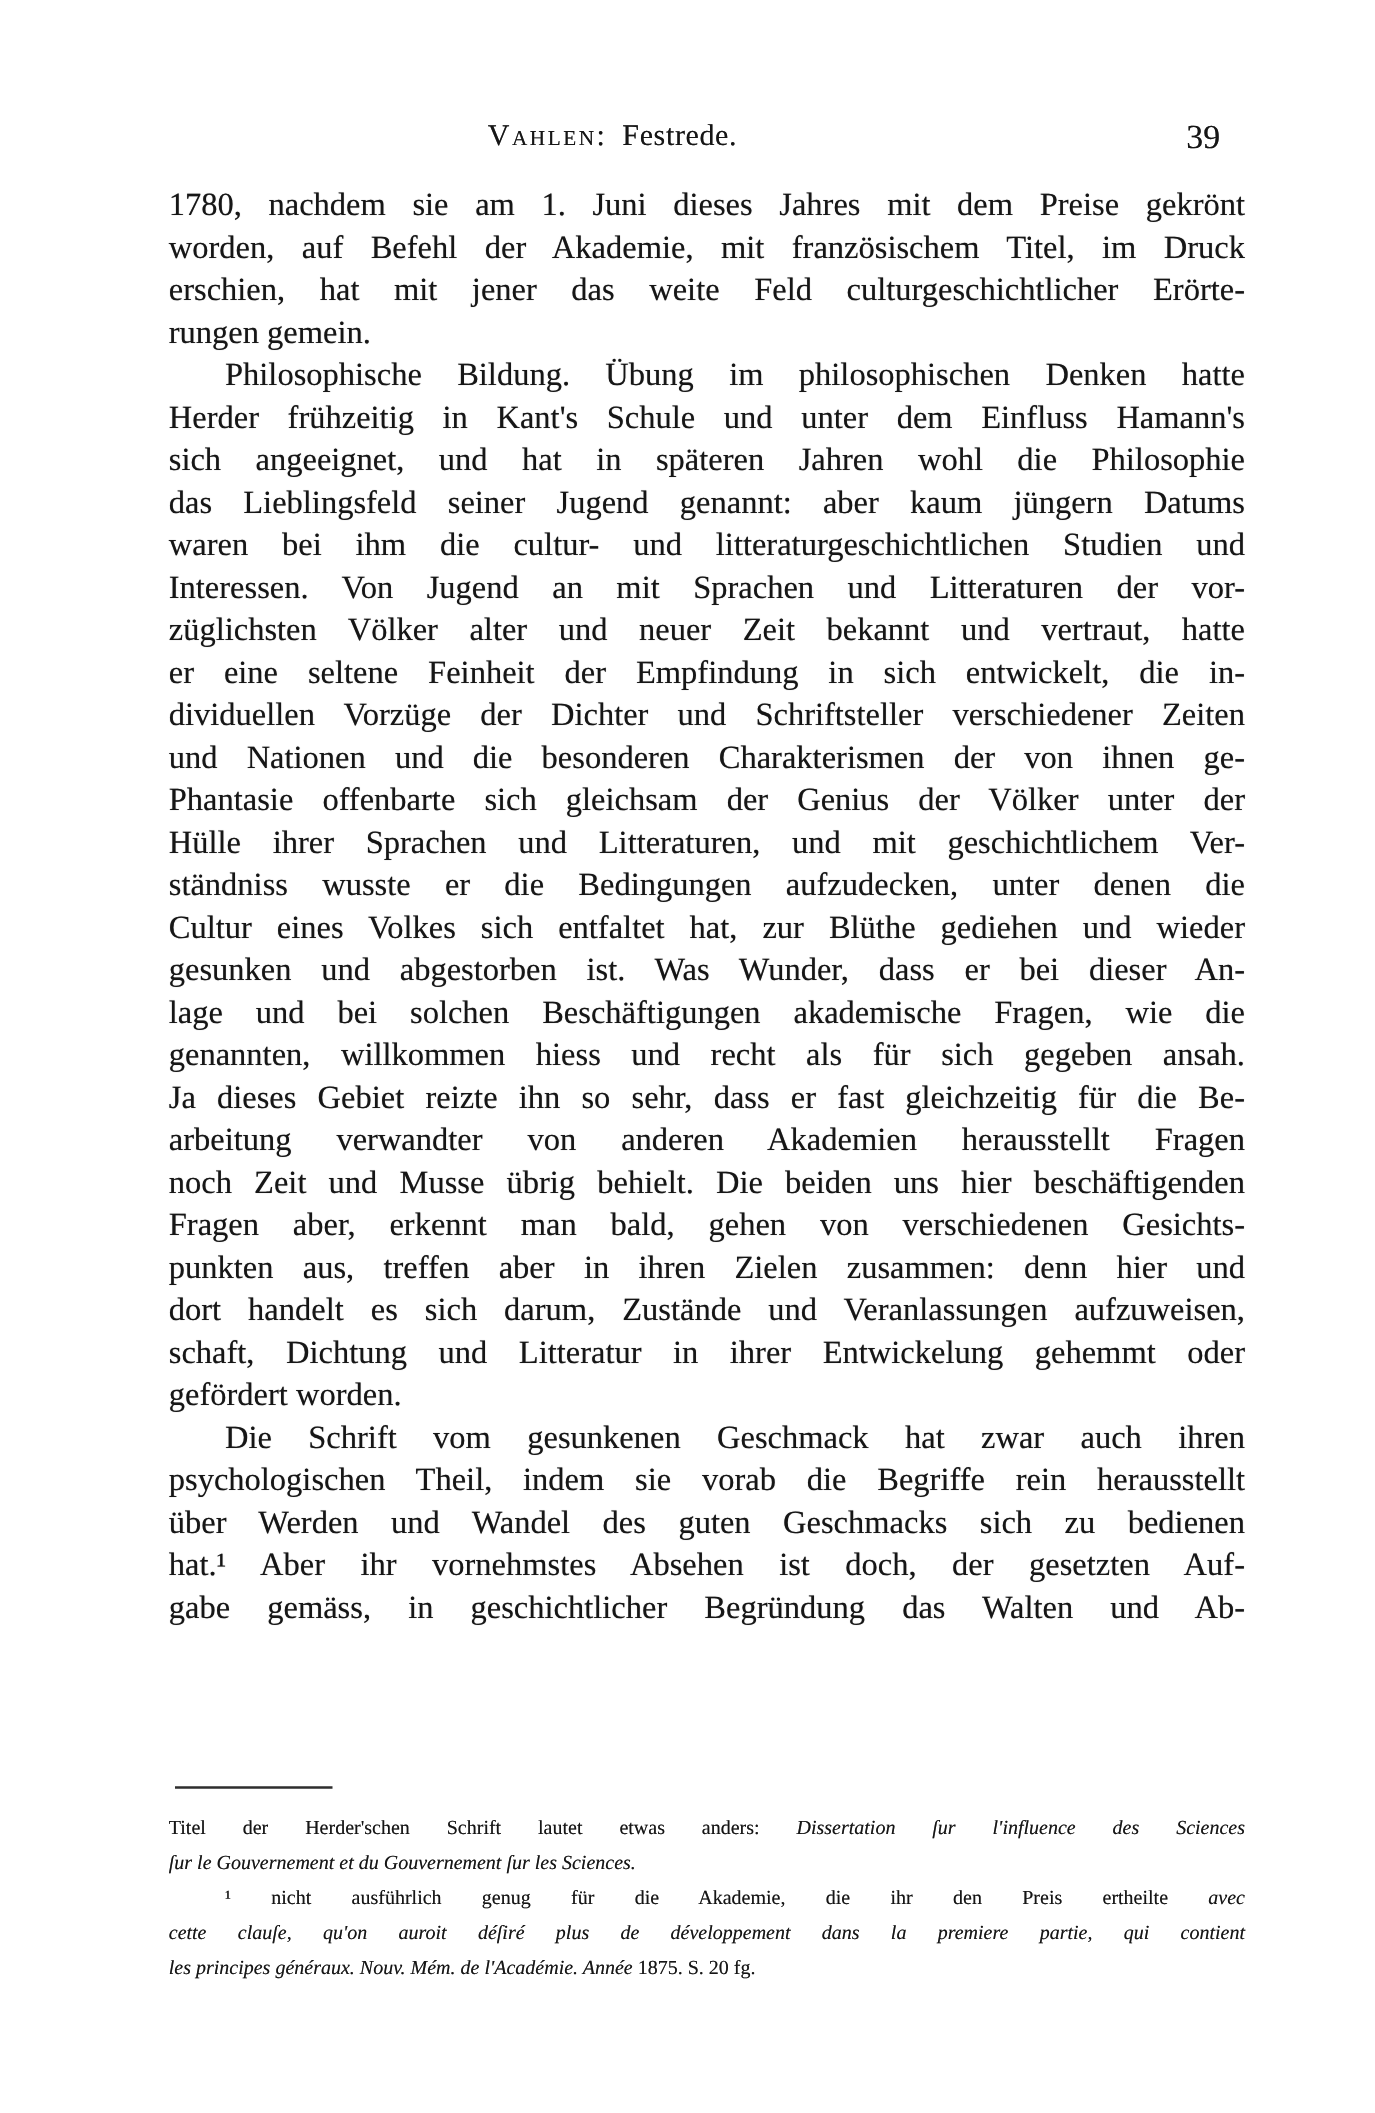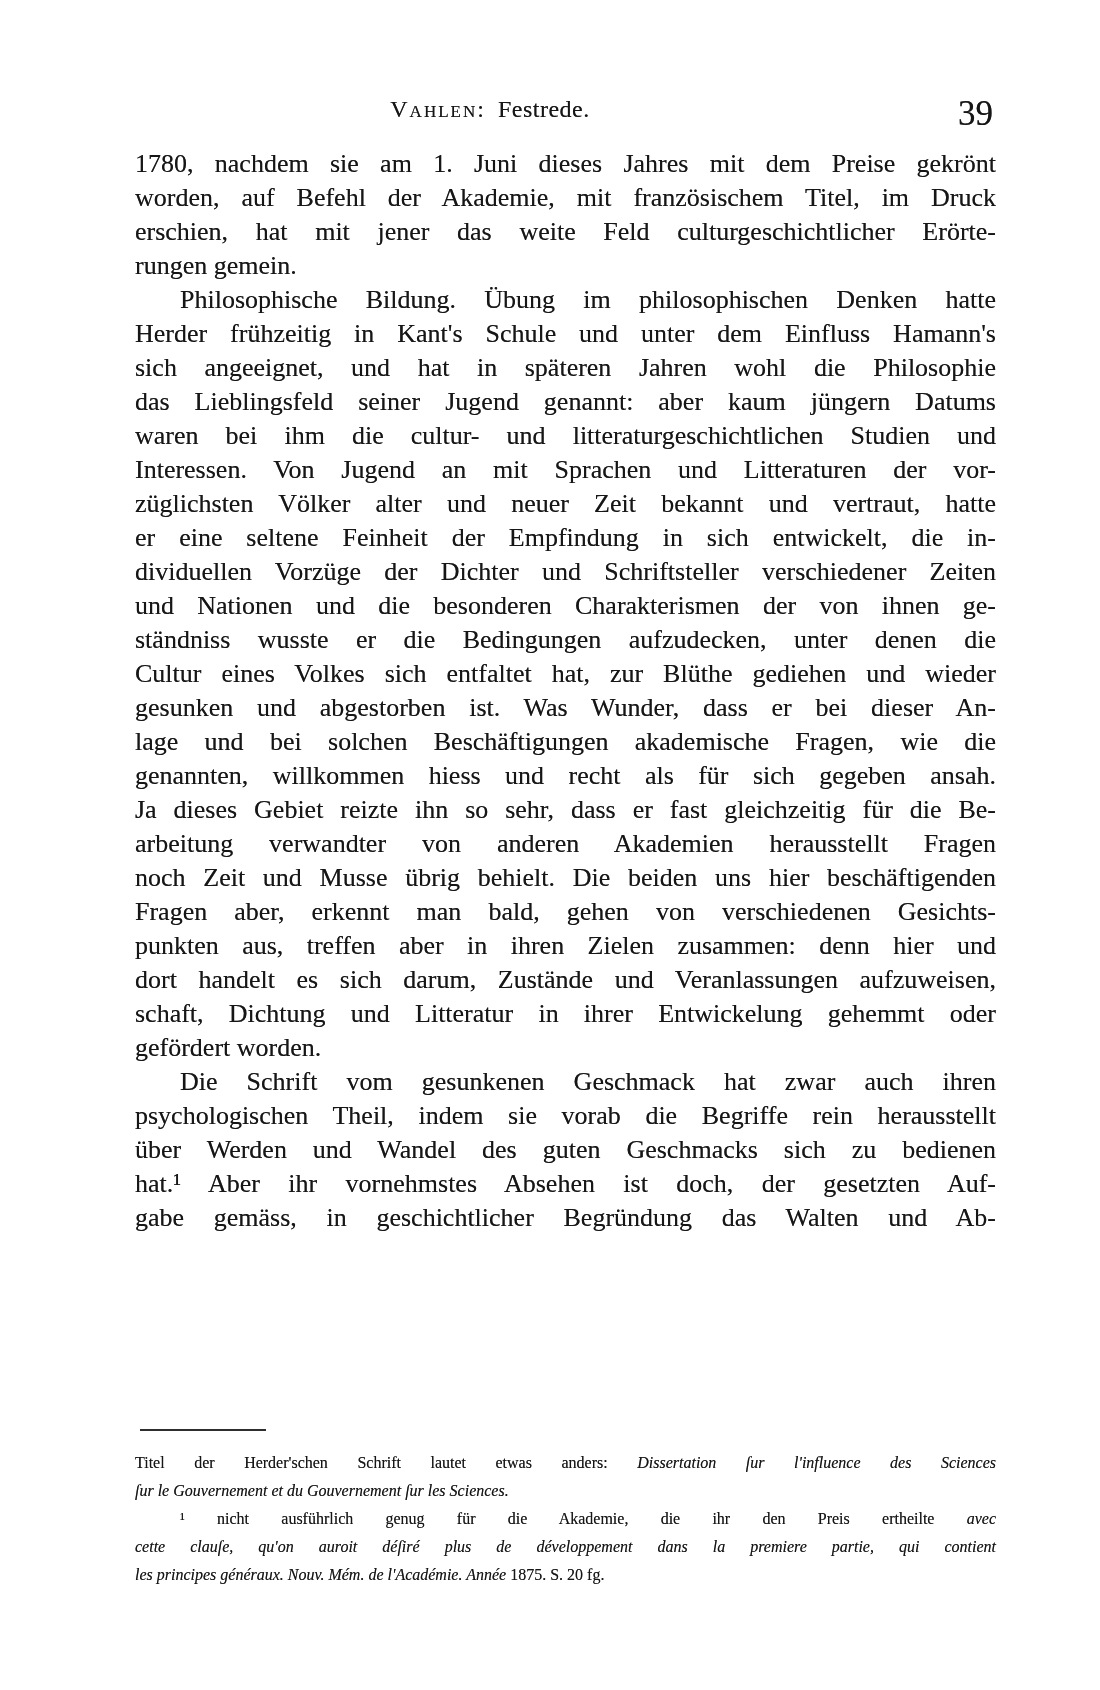--- a/index.html
+++ b/index.html
@@ -29,22 +29,22 @@
     letter-spacing: 0.5px;
     text-shadow: 0 0 0.5px rgba(0,0,0,0.6);
   }
   .head-title .sc {
     font-variant: small-caps;
     letter-spacing: 2px;
     margin-right: 12px;
   }
   .page-number {
     position: absolute;
-    right: 3px; top: -2px;
-    font-size: 35px;
+    right: 20px; top: -2px;
+    font-size: 27px;
     text-shadow: 0 0 0.5px rgba(0,0,0,0.6);
     text-align: right;
   }
   .body-text {
     position: absolute;
     left: 103px; top: 147px;
     width: 893px;
     font-size: 26px;
     line-height: 34px;
     text-shadow: 0 0 0.6px rgba(0,0,0,0.55);
@@ -88,20 +88,22 @@
       <div class="line j indent"><span>Philosophische Bildung. Übung im philosophischen Denken hatte</span></div>
       <div class="line j"><span>Herder frühzeitig in Kant's Schule und unter dem Einfluss Hamann's</span></div>
       <div class="line j"><span>sich angeeignet, und hat in späteren Jahren wohl die Philosophie</span></div>
       <div class="line j"><span>das Lieblingsfeld seiner Jugend genannt: aber kaum jüngern Datums</span></div>
       <div class="line j"><span>waren bei ihm die cultur- und litteraturgeschichtlichen Studien und</span></div>
       <div class="line j"><span>Interessen. Von Jugend an mit Sprachen und Litteraturen der vor-</span></div>
       <div class="line j"><span>züglichsten Völker alter und neuer Zeit bekannt und vertraut, hatte</span></div>
       <div class="line j"><span>er eine seltene Feinheit der Empfindung in sich entwickelt, die in-</span></div>
       <div class="line j"><span>dividuellen Vorzüge der Dichter und Schriftsteller verschiedener Zeiten</span></div>
       <div class="line j"><span>und Nationen und die besonderen Charakterismen der von ihnen ge-</span></div>
+      <div class="line j"><span>Phantasie offenbarte sich gleichsam der Genius der Völker unter der</span></div>
+      <div class="line j"><span>Hülle ihrer Sprachen und Litteraturen, und mit geschichtlichem Ver-</span></div>
       <div class="line j"><span>ständniss wusste er die Bedingungen aufzudecken, unter denen die</span></div>
       <div class="line j"><span>Cultur eines Volkes sich entfaltet hat, zur Blüthe gediehen und wieder</span></div>
       <div class="line j"><span>gesunken und abgestorben ist. Was Wunder, dass er bei dieser An-</span></div>
       <div class="line j"><span>lage und bei solchen Beschäftigungen akademische Fragen, wie die</span></div>
       <div class="line j"><span>genannten, willkommen hiess und recht als für sich gegeben ansah.</span></div>
       <div class="line j"><span>Ja dieses Gebiet reizte ihn so sehr, dass er fast gleichzeitig für die Be-</span></div>
       <div class="line j"><span>arbeitung verwandter von anderen Akademien herausstellt Fragen</span></div>
       <div class="line j"><span>noch Zeit und Musse übrig behielt. Die beiden uns hier beschäftigenden</span></div>
       <div class="line j"><span>Fragen aber, erkennt man bald, gehen von verschiedenen Gesichts-</span></div>
       <div class="line j"><span>punkten aus, treffen aber in ihren Zielen zusammen: denn hier und</span></div>

